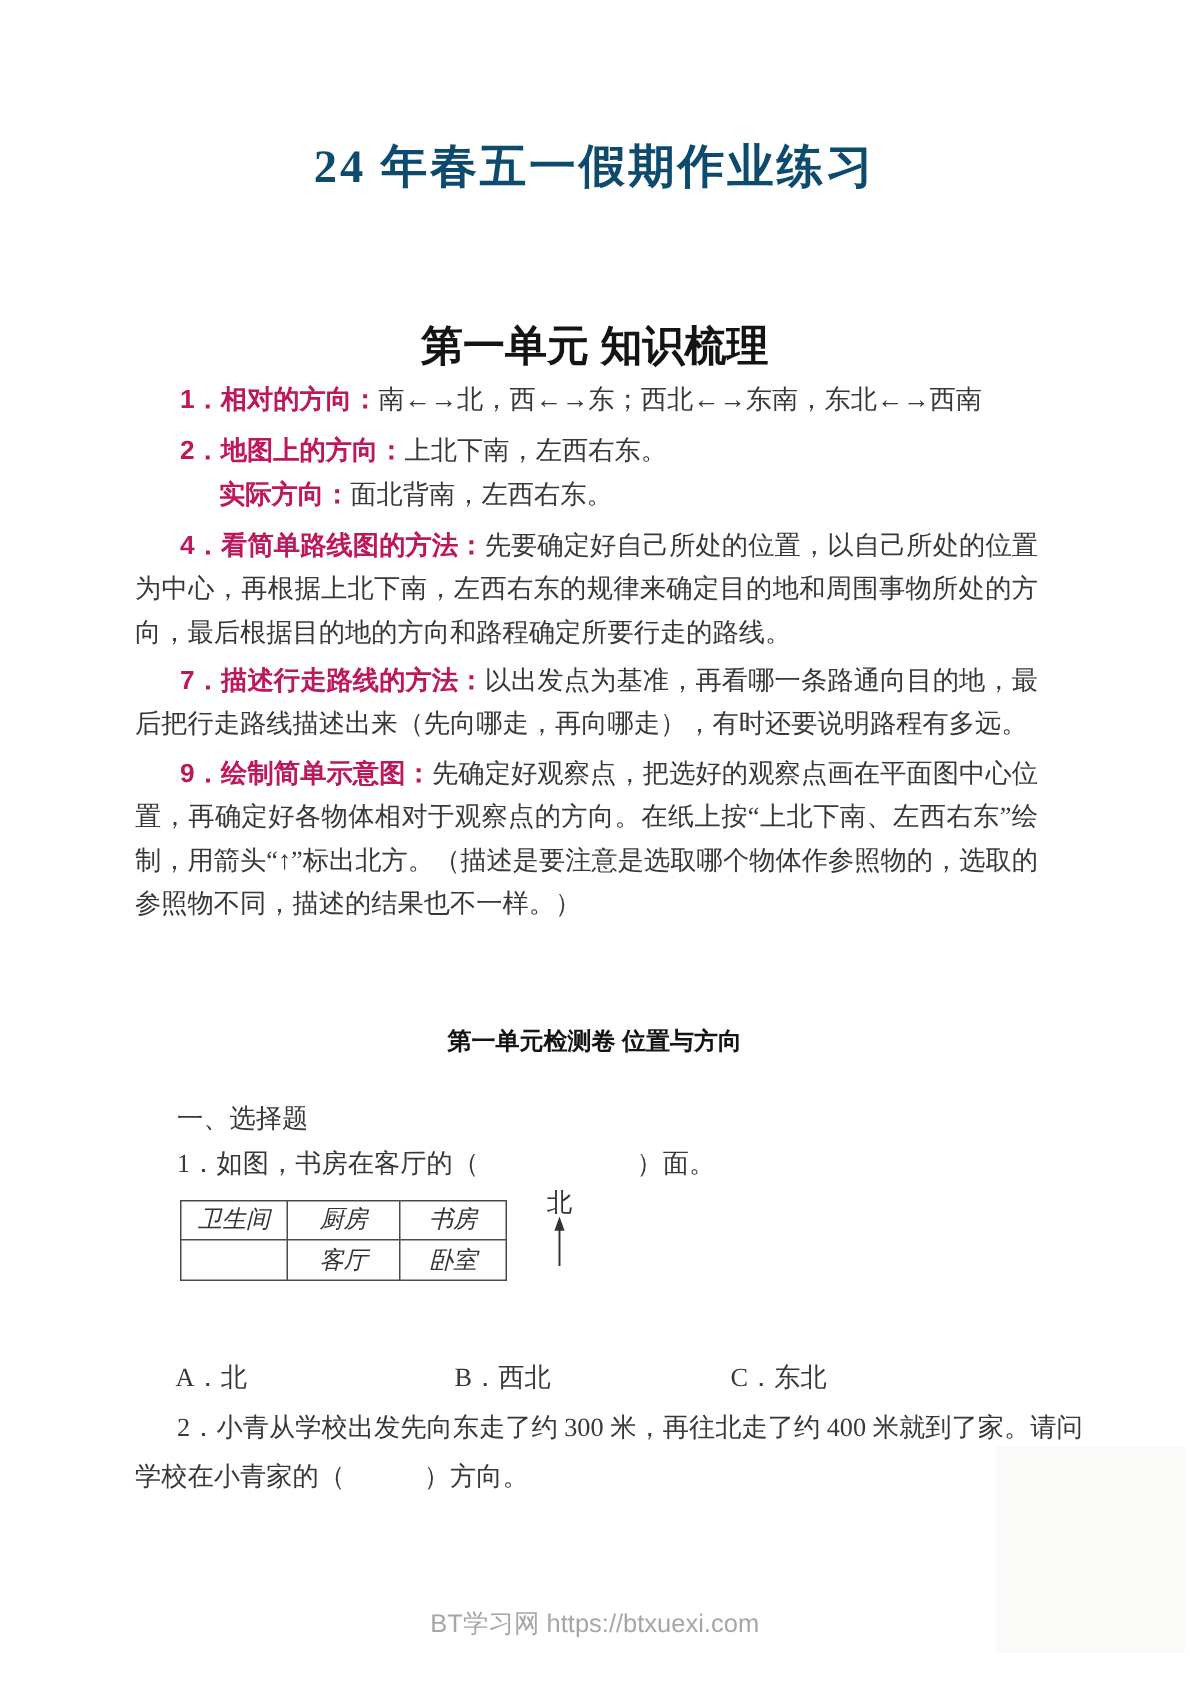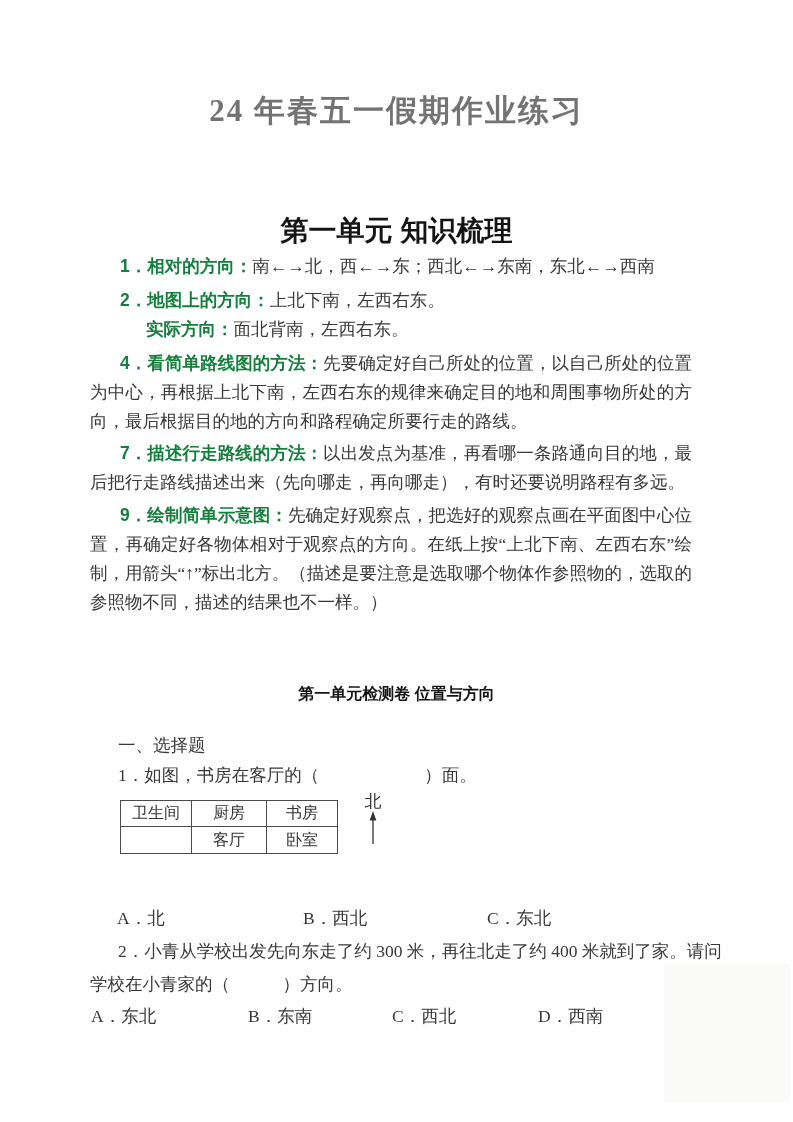--- a/index.html
+++ b/index.html
@@ -8,21 +8,21 @@
     background:#ffffff; overflow:hidden;
     font-family:"Liberation Serif", serif;
     color:#383838;
   }
   .scan-shading {
     position:absolute; left:664px; top:964px; width:126px; height:138px;
     background:#fafaf9;
   }
   .doc-title {
     position:absolute; top:90px; left:0; width:100%;
-    text-align:center; font-size:31px; font-weight:700; color:#737373;
+    text-align:center; font-size:31px; font-weight:700; color:#0c4a6e;
     letter-spacing:2px; font-family:"Liberation Serif", serif;
   }
   .sec-heading {
     position:absolute; left:0; width:100%; text-align:center;
     font-family:"Liberation Sans", sans-serif; font-weight:700; color:#141414;
   }
   .h-knowledge { top:212px; font-size:28px; }
   .h-exam { top:684px; font-size:16px; }
 
   .knowledge {
@@ -30,34 +30,34 @@
     font-size:17.5px; line-height:29px; text-align:justify;
   }
   .knowledge p { margin:0; }
   .k-item { text-indent:30px; }
   .k-sub  { text-indent:56px; }
   .mt1 { margin-top:1px !important; }
   .mt3 { margin-top:3px !important; }
   .mt4 { margin-top:4px !important; }
   .mt5 { margin-top:5px !important; }
   .k-label {
-    font-family:"Liberation Sans", sans-serif; font-weight:700; color:#15803d;
+    font-family:"Liberation Sans", sans-serif; font-weight:700; color:#be185d;
   }
 
   .exam {
     position:absolute; top:730px; left:90px; width:602px;
     font-size:17.5px;
   }
   .exam-line { line-height:30px; text-indent:28px; white-space:nowrap; }
 
   .diagram { position:relative; margin-top:10px; height:55px; }
   table.house { border-collapse:collapse; margin-left:30px; }
   table.house td {
     border:1px solid #4a4a4a; text-align:center; vertical-align:middle;
-    font-size:16px; color:#333333; padding:0;
+    font-size:16px; color:#333333; padding:0;font-style:italic;
   }
   td.c1 { width:70px; }
   td.c2 { width:74px; }
   td.c3 { width:70px; }
   tr.r1 td { height:25px; }
   tr.r2 td { height:26px; }
   td.blank { border:none; }
 
   .compass { position:absolute; left:266px; top:-8px; width:34px; text-align:center; }
   .compass-label { font-size:17px; color:#333333; line-height:19px; }
@@ -129,22 +129,17 @@
 
     <div class="opts q1-opts">
       <span class="o0">A．北</span>
       <span class="o1">B．西北</span>
       <span class="o2">C．东北</span>
     </div>
 
     <div class="q2-line q2-l1">2．小青从学校出发先向东走了约 300 米，再往北走了约 400 米就到了家。请问</div>
     <div class="q2-line">学校在小青家的（　　　）方向。</div>
 
-    <div class="opts q2-opts">
-      <span class="o0">A．东北</span>
-      <span class="o1">B．东南</span>
-      <span class="o2">C．西北</span>
-      <span class="o3">D．西南</span>
-    </div>
   </div>
 
+  <div class="footer">BT学习网 https://btxuexi.com</div>
 
 </div>
 
 </body></html>

